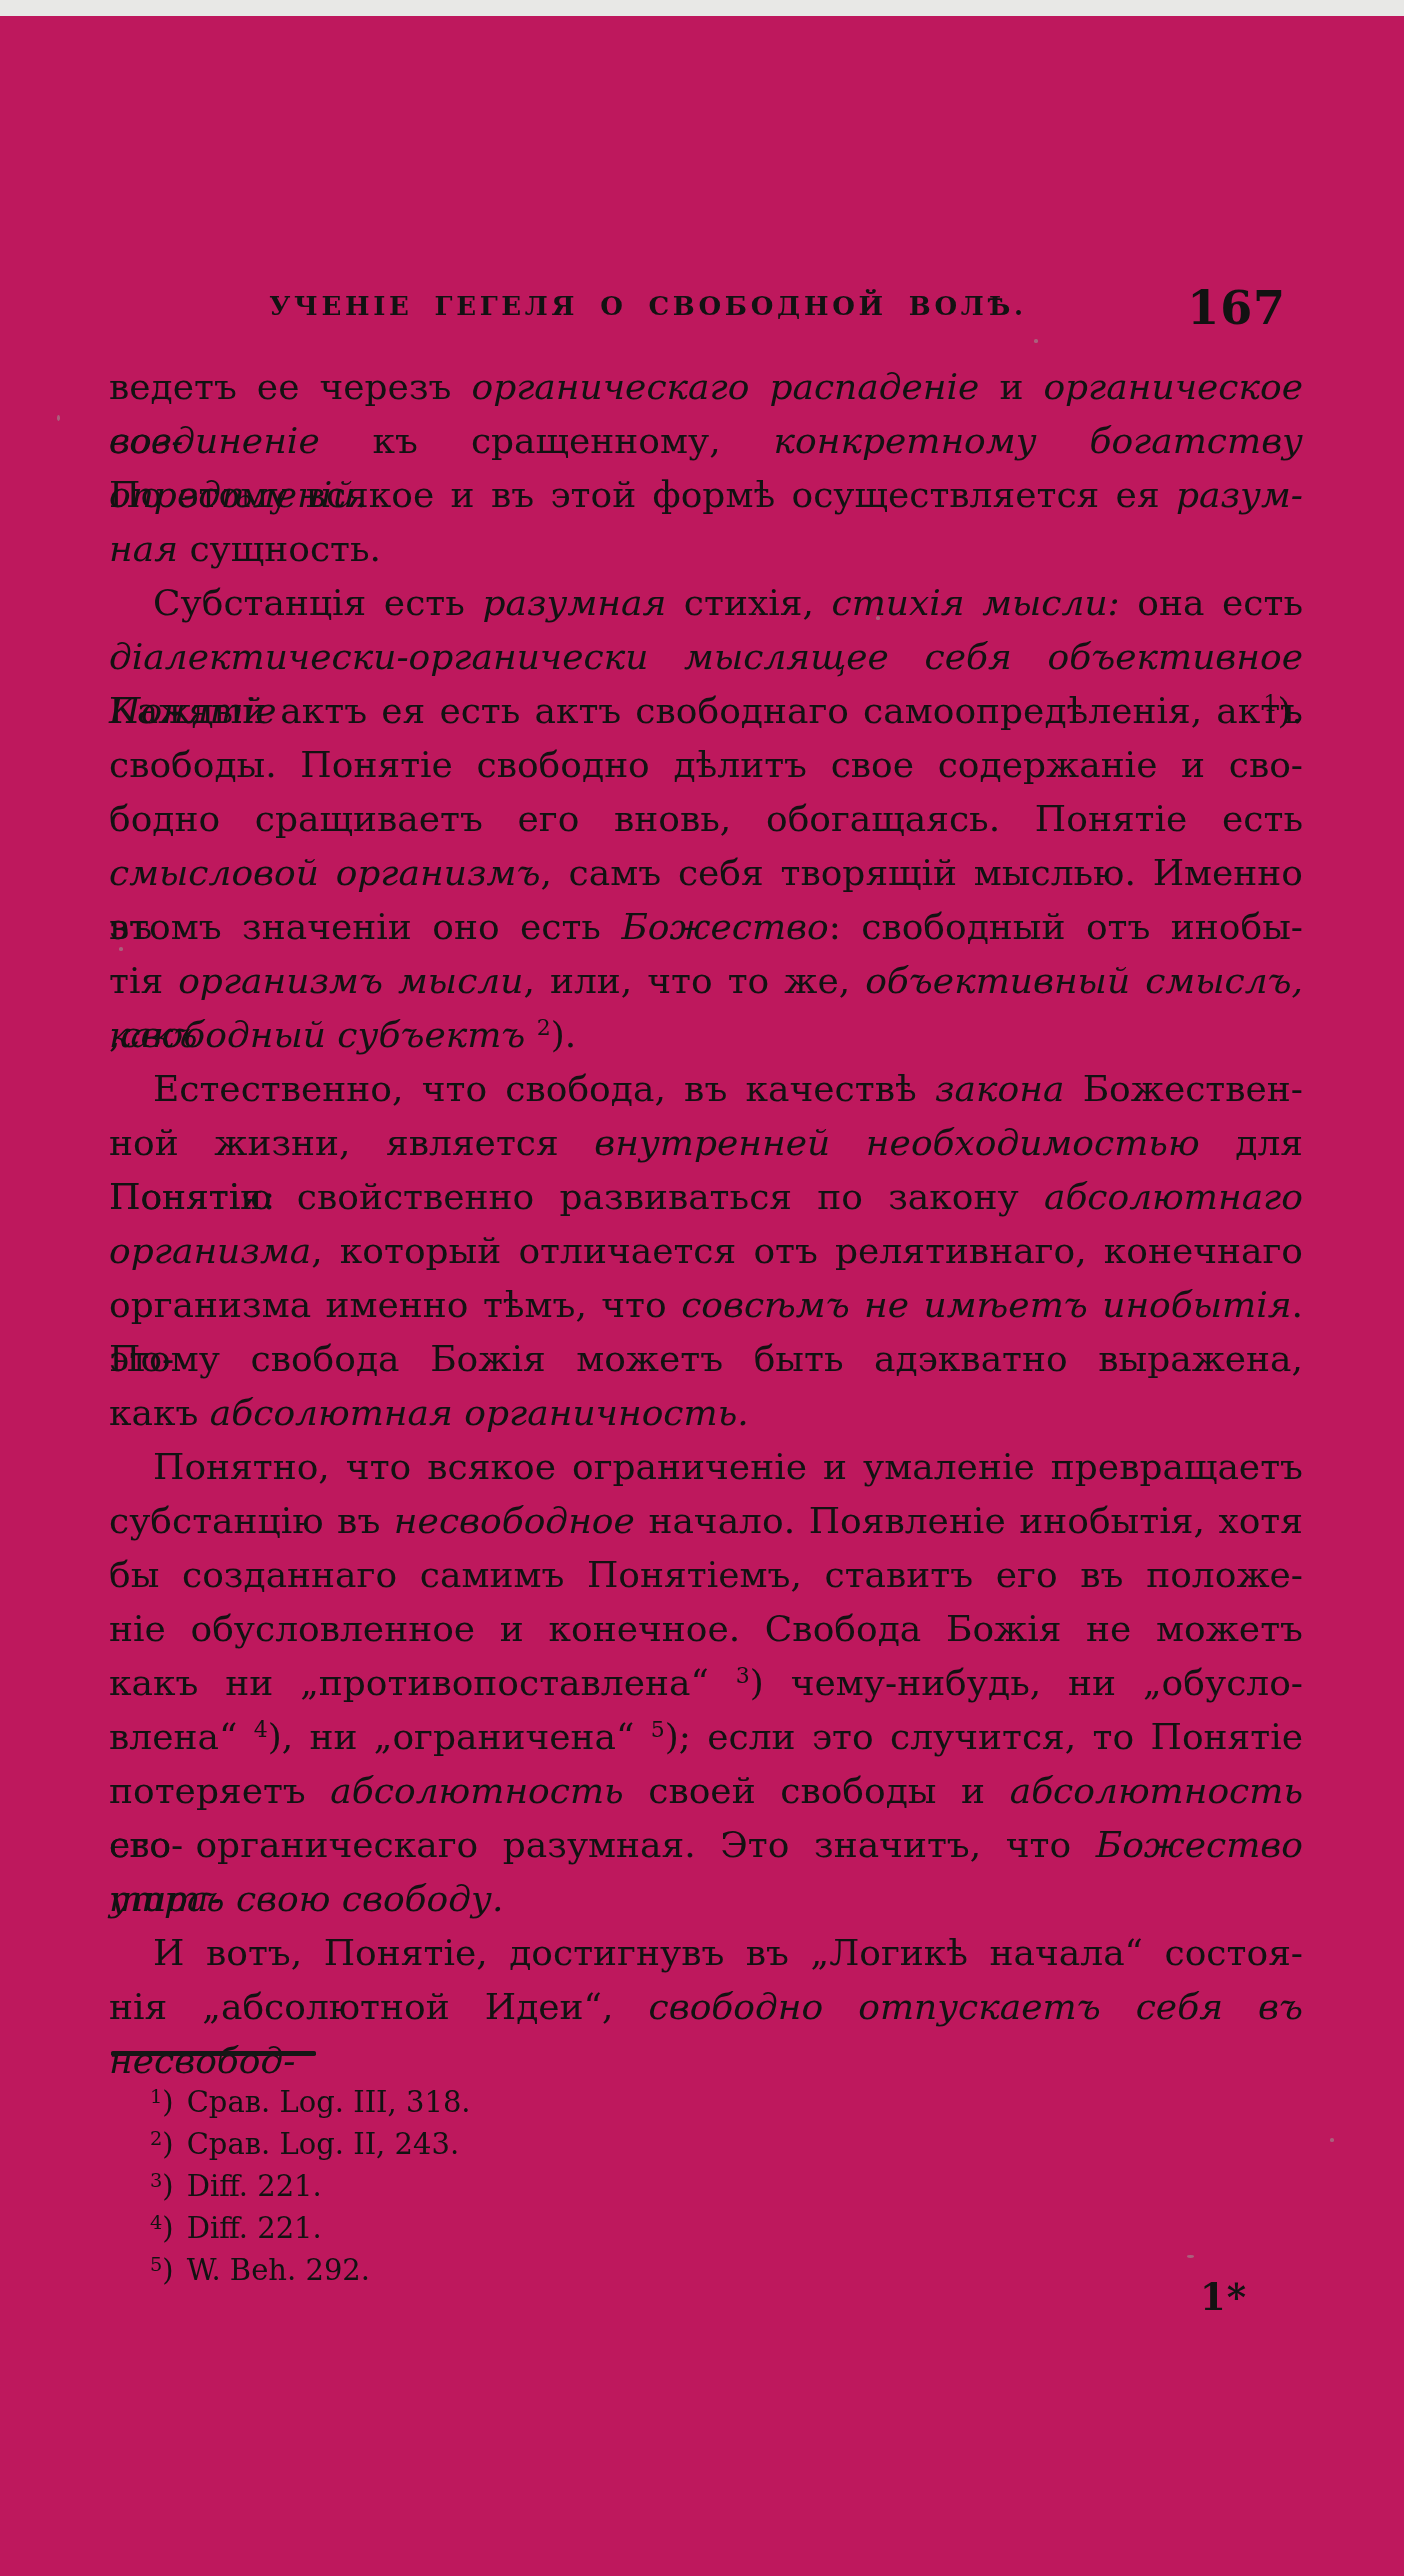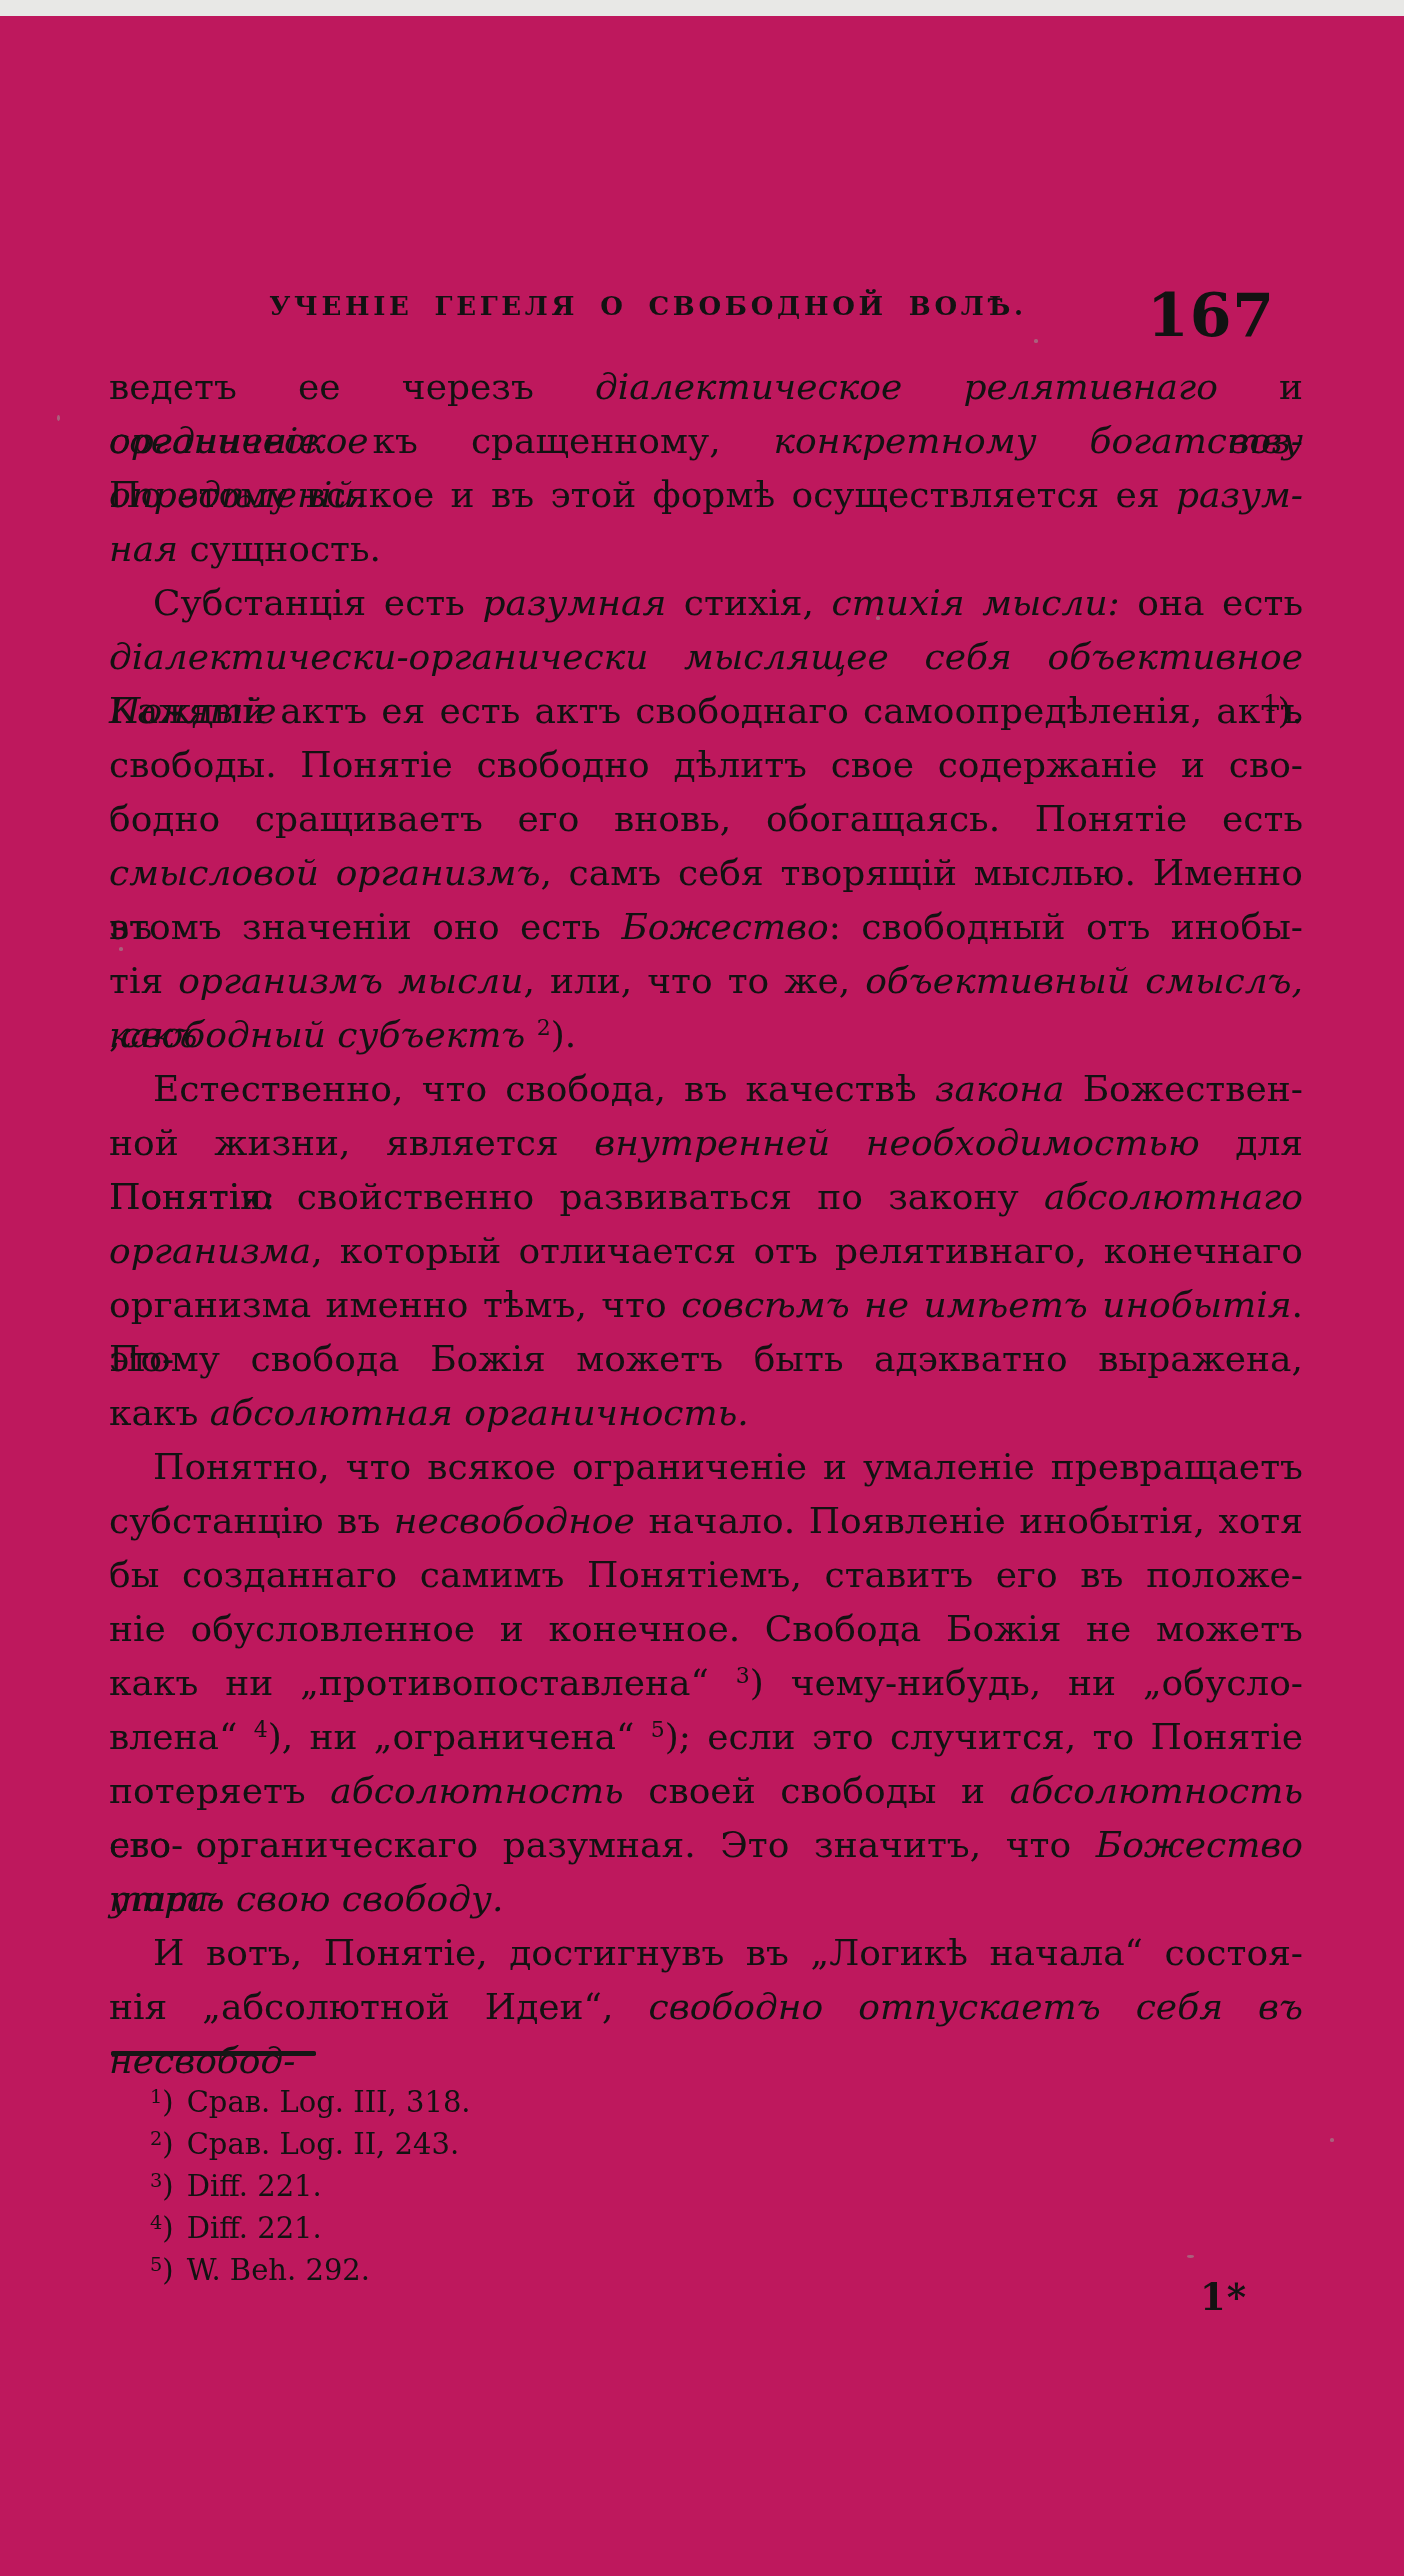--- a/index.html
+++ b/index.html
@@ -17,22 +17,22 @@
     position:absolute;left:105px;top:271px;width:1197px;height:44px;
   }
   .head-title{
     position:absolute;left:0;right:111px;top:3.7px;
     text-align:center;
     font-size:26px;font-weight:700;
     letter-spacing:3.7px;word-spacing:9.2px;
     white-space:nowrap;
   }
   .page-number{
-    position:absolute;right:27px;top:-1.8px;
-    font-size:60px;font-weight:700;line-height:1;
+    position:absolute;right:16px;top:-1.8px;
+    font-size:46px;font-weight:700;line-height:1;
     letter-spacing:0.9px;
   }
   
   .body-text{
     position:absolute;left:109px;top:344px;width:1194px;
   }
   .line{
     height:54px;line-height:54px;
     font-size:36px;
     text-align:justify;
@@ -78,21 +78,21 @@
 <body>
 
 <div class="page">
 
   <div class="running-head">
     <div class="head-title">УЧЕНІЕ ГЕГЕЛЯ О СВОБОДНОЙ ВОЛѢ.</div>
     <div class="page-number">167</div>
   </div>
 
   <div class="body-text" id="body-text">
-      <div class="line"><span class="seg-r">ведетъ ее черезъ </span><span class="seg-i">діалектическое релятивнаго</span><span class="seg-r"> и </span><span class="seg-i">органическое воз-</span></div>
+      <div class="line"><span class="seg-r">ведетъ ее черезъ </span><span class="seg-i">органическаго распаденіе</span><span class="seg-r"> и </span><span class="seg-i">органическое воз-</span></div>
       <div class="line"><span class="seg-i">соединеніе</span><span class="seg-r"> къ сращенному, </span><span class="seg-i">конкретному богатству опредѣленій</span><span class="seg-r">.</span></div>
       <div class="line"><span class="seg-r">По этому всякое и въ этой формѣ осуществляется ея </span><span class="seg-i">разум-</span></div>
       <div class="line end"><span class="seg-i">ная</span><span class="seg-r"> сущность.</span></div>
       <div class="line indent"><span class="seg-r">Субстанція есть </span><span class="seg-i">разумная</span><span class="seg-r"> стихія, </span><span class="seg-i">стихія мысли:</span><span class="seg-r"> она есть</span></div>
       <div class="line"><span class="seg-i">діалектически-органически мыслящее себя объективное Понятіе</span><span class="seg-r"> </span><span class="seg-sup">1</span><span class="seg-r">).</span></div>
       <div class="line"><span class="seg-r">Каждый актъ ея есть актъ свободнаго самоопредѣленія, актъ</span></div>
       <div class="line"><span class="seg-r">свободы. Понятіе свободно дѣлитъ свое содержаніе и сво-</span></div>
       <div class="line"><span class="seg-r">бодно сращиваетъ его вновь, обогащаясь. Понятіе есть</span></div>
       <div class="line"><span class="seg-i">смысловой организмъ</span><span class="seg-r">, самъ себя творящій мыслью. Именно въ</span></div>
       <div class="line"><span class="seg-r">этомъ значеніи оно есть </span><span class="seg-i">Божество</span><span class="seg-r">: свободный отъ инобы-</span></div>

